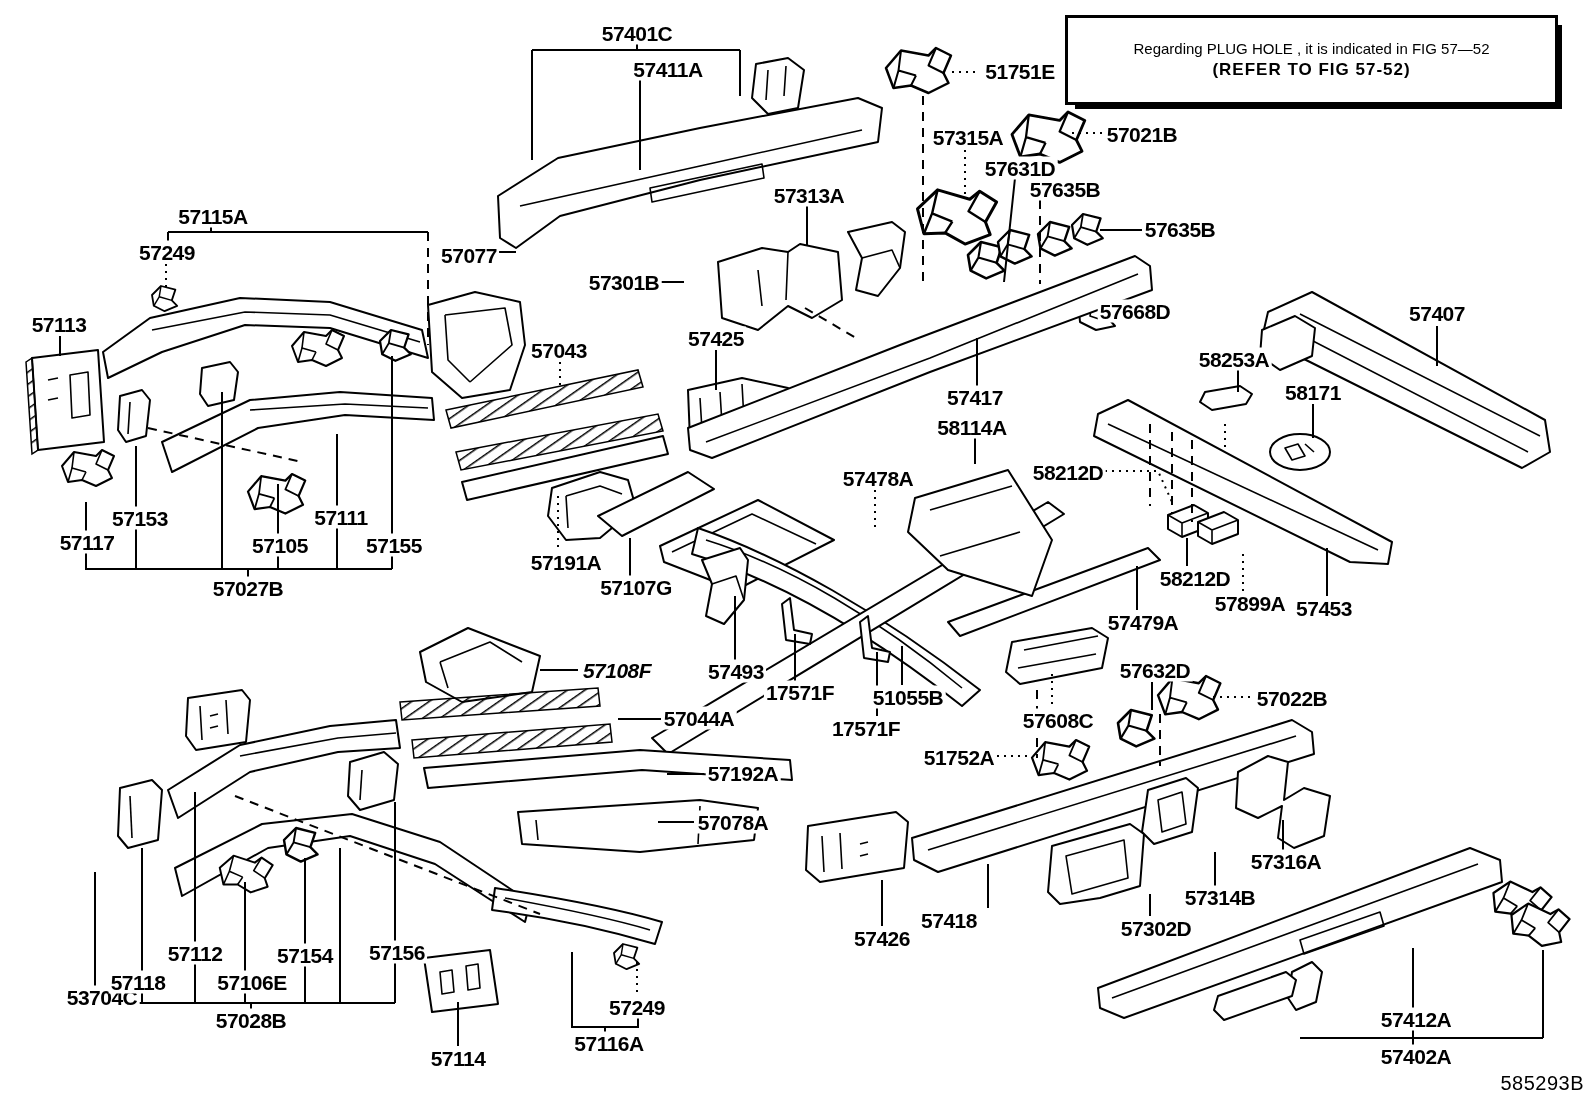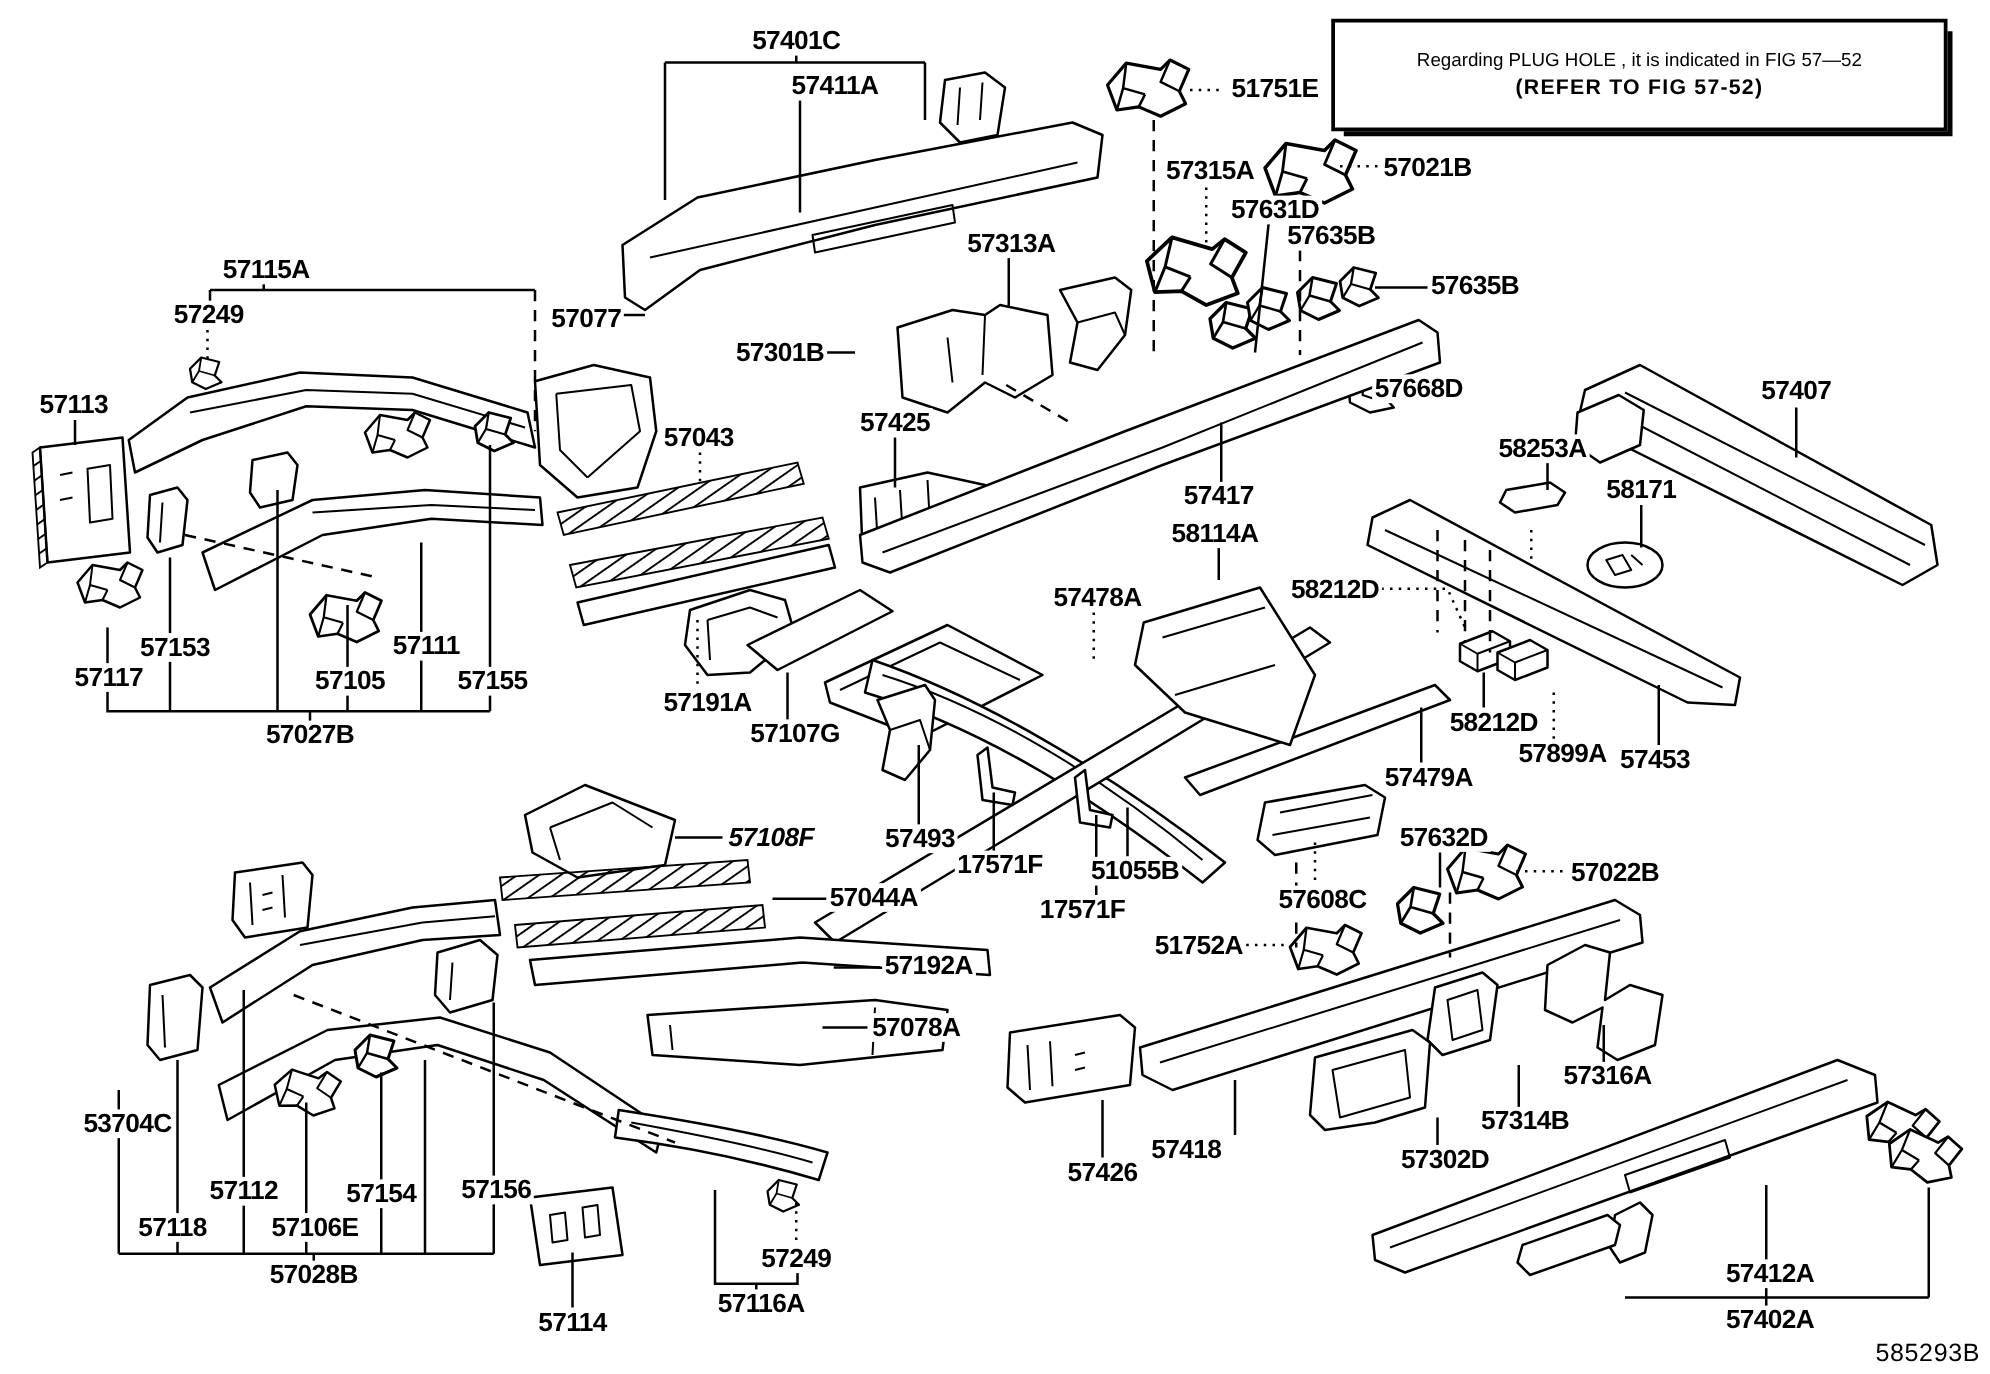--- a/index.html
+++ b/index.html
@@ -284,21 +284,21 @@
     <div class="part-label" style="left: 1058px; top: 720px;">57608C</div>
     <div class="part-label" style="left: 699px; top: 718px;">57044A</div>
     <div class="part-label" style="left: 959px; top: 757px;">51752A</div>
     <div class="part-label" style="left: 743px; top: 773px;">57192A</div>
     <div class="part-label" style="left: 733px; top: 822px;">57078A</div>
     <div class="part-label" style="left: 1286px; top: 861px;">57316A</div>
     <div class="part-label" style="left: 1220px; top: 897px;">57314B</div>
     <div class="part-label" style="left: 1156px; top: 928px;">57302D</div>
     <div class="part-label" style="left: 882px; top: 938px;">57426</div>
     <div class="part-label" style="left: 949px; top: 920px;">57418</div>
-    <div class="part-label" style="left: 102px; top: 899px;">53704C</div>
+    <div class="part-label" style="left: 102px; top: 997px;">53704C</div>
     <div class="part-label" style="left: 195px; top: 953px;">57112</div>
     <div class="part-label" style="left: 305px; top: 955px;">57154</div>
     <div class="part-label" style="left: 397px; top: 952px;">57156</div>
     <div class="part-label" style="left: 138px; top: 982px;">57118</div>
     <div class="part-label" style="left: 252px; top: 982px;">57106E</div>
     <div class="part-label" style="left: 251px; top: 1020px;">57028B</div>
     <div class="part-label" style="left: 458px; top: 1058px;">57114</div>
     <div class="part-label" style="left: 637px; top: 1007px;">57249</div>
     <div class="part-label" style="left: 609px; top: 1043px;">57116A</div>
     <div class="part-label" style="left: 1416px; top: 1019px;">57412A</div>

